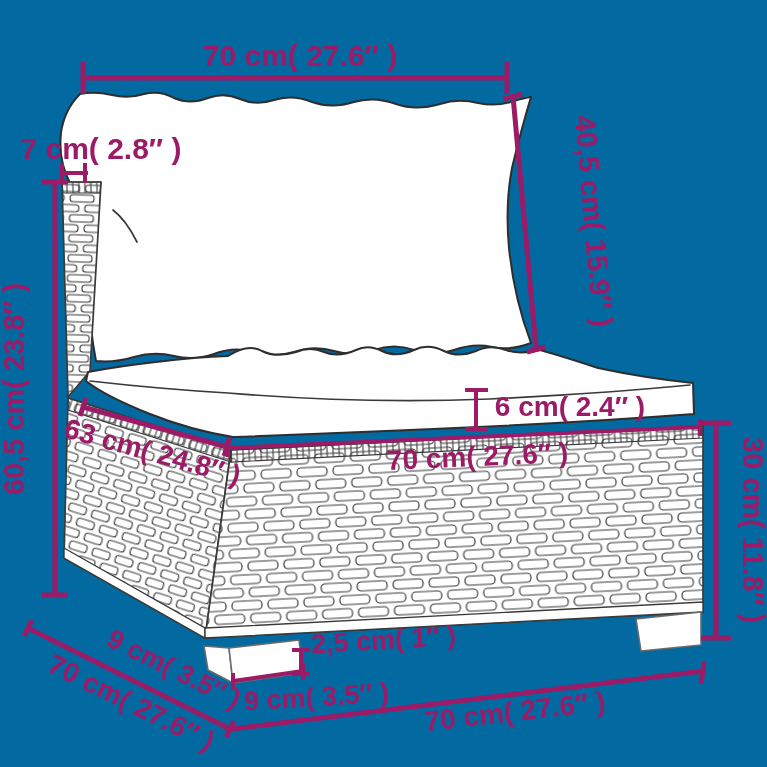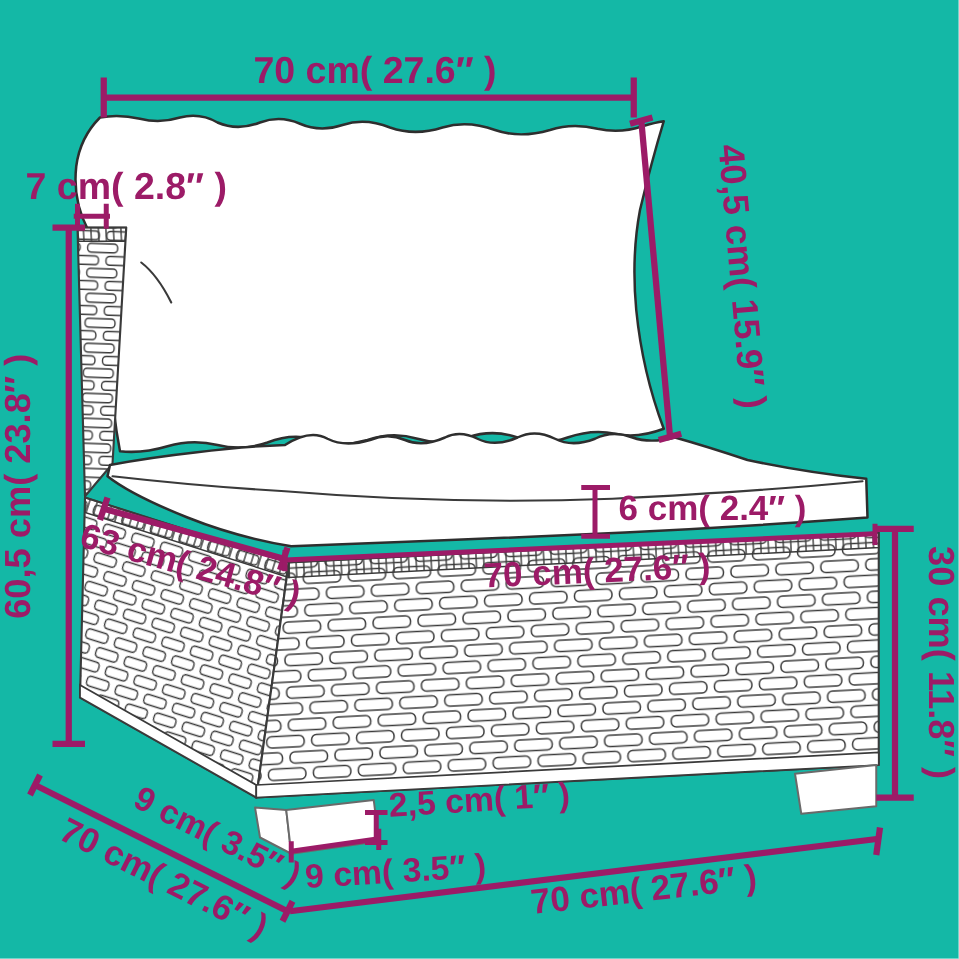--- a/index.html
+++ b/index.html
@@ -1,16 +1,16 @@
 <!DOCTYPE html>
 <html><head>
 <meta charset="utf-8">
 <style>
   html,body{margin:0;padding:0;background:#ffffff;}
-  .stage{width:767px;height:767px;position:relative;background:#14b8a6;overflow:hidden;}
+  .stage{width:767px;height:767px;position:relative;background:#0369a1;overflow:hidden;}
   svg{display:block;}
   text{font-family:"Liberation Sans","DejaVu Sans",sans-serif;font-weight:bold;fill:#9C1B67;}
   .dim-line{stroke:#9C1B67;fill:none;}
   .art{stroke:#3a3a3a;fill:none;stroke-width:1.7;stroke-linejoin:round;stroke-linecap:round;}
   .cushion{stroke:#2e2e2e;fill:#ffffff;stroke-width:2;stroke-linejoin:round;}
   .face{fill:#ffffff;stroke:none;}
   .leg{fill:#ffffff;stroke:#6a6a6a;stroke-width:1.6;stroke-linejoin:round;}
 </style>
 </head>
 <body>

